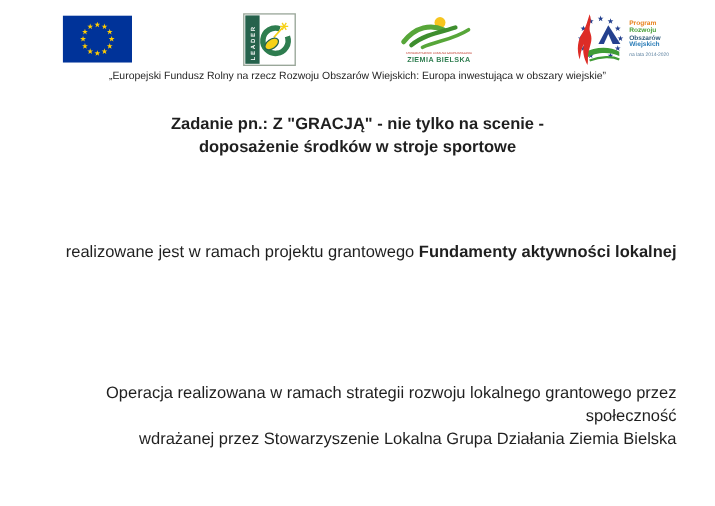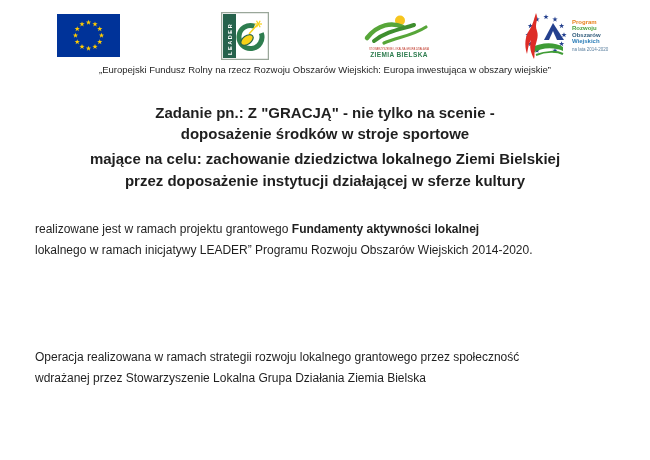--- a/index.html
+++ b/index.html
@@ -12,21 +12,21 @@
   .ziemia-logo{left:362px;top:13px;width:74px;height:46px;}
   .prow-logo{left:523px;top:12px;width:100px;height:48px;display:flex;align-items:center;}
   .prow-text{margin-left:3px;line-height:6.5px;}
   .prow-word{font-weight:bold;font-size:6px;}
   .prow-sub{font-size:4.5px;color:#5a7f9e;margin-top:2px;}
   svg text{font-family:"Liberation Sans",sans-serif;}
   
   .caption{left:0;top:63px;width:650px;text-align:center;font-size:9.5px;line-height:14px;}
   .title{left:0;top:102px;width:650px;text-align:center;font-size:15px;font-weight:bold;line-height:21px;}
   .subtitle{left:0;top:148px;width:650px;text-align:center;font-size:15px;font-weight:bold;line-height:22px;}
-  .body-block{left:35px;width:580px;text-align:left;font-size:12px;line-height:21px;}
+  .body-block{left:35px;width:580px;text-align:right;font-size:15px;line-height:21px;}
   .p1{top:219px;}
   .p2{top:301px;}
   .p3{top:347px;}
   .bold{font-weight:bold;}
 </style>
 </head>
 <body>
 
 <div class="page">
 
@@ -104,28 +104,23 @@
     </div>
   </div>
 
   <div class="abs caption">„Europejski Fundusz Rolny na rzecz Rozwoju Obszarów Wiejskich: Europa inwestująca w obszary wiejskie”</div>
 
   <div class="abs title">
     <div>Zadanie pn.: Z "GRACJĄ" - nie tylko na scenie -</div>
     <div>doposażenie środków w stroje sportowe</div>
   </div>
 
-  <div class="abs subtitle">
-    <div>mające na celu: zachowanie dziedzictwa lokalnego Ziemi Bielskiej</div>
-    <div>przez doposażenie instytucji działającej w sferze kultury</div>
-  </div>
 
   <div class="abs body-block p1">
     <div><span>realizowane jest w ramach projektu grantowego </span><span class="bold">Fundamenty aktywności lokalnej</span></div>
-    <div>lokalnego w ramach inicjatywy LEADER” Programu Rozwoju Obszarów Wiejskich 2014-2020.</div>
   </div>
 
 
   <div class="abs body-block p3">
     <div>Operacja realizowana w ramach strategii rozwoju lokalnego grantowego przez społeczność</div>
     <div>wdrażanej przez Stowarzyszenie Lokalna Grupa Działania Ziemia Bielska</div>
   </div>
 
 </div>
 

